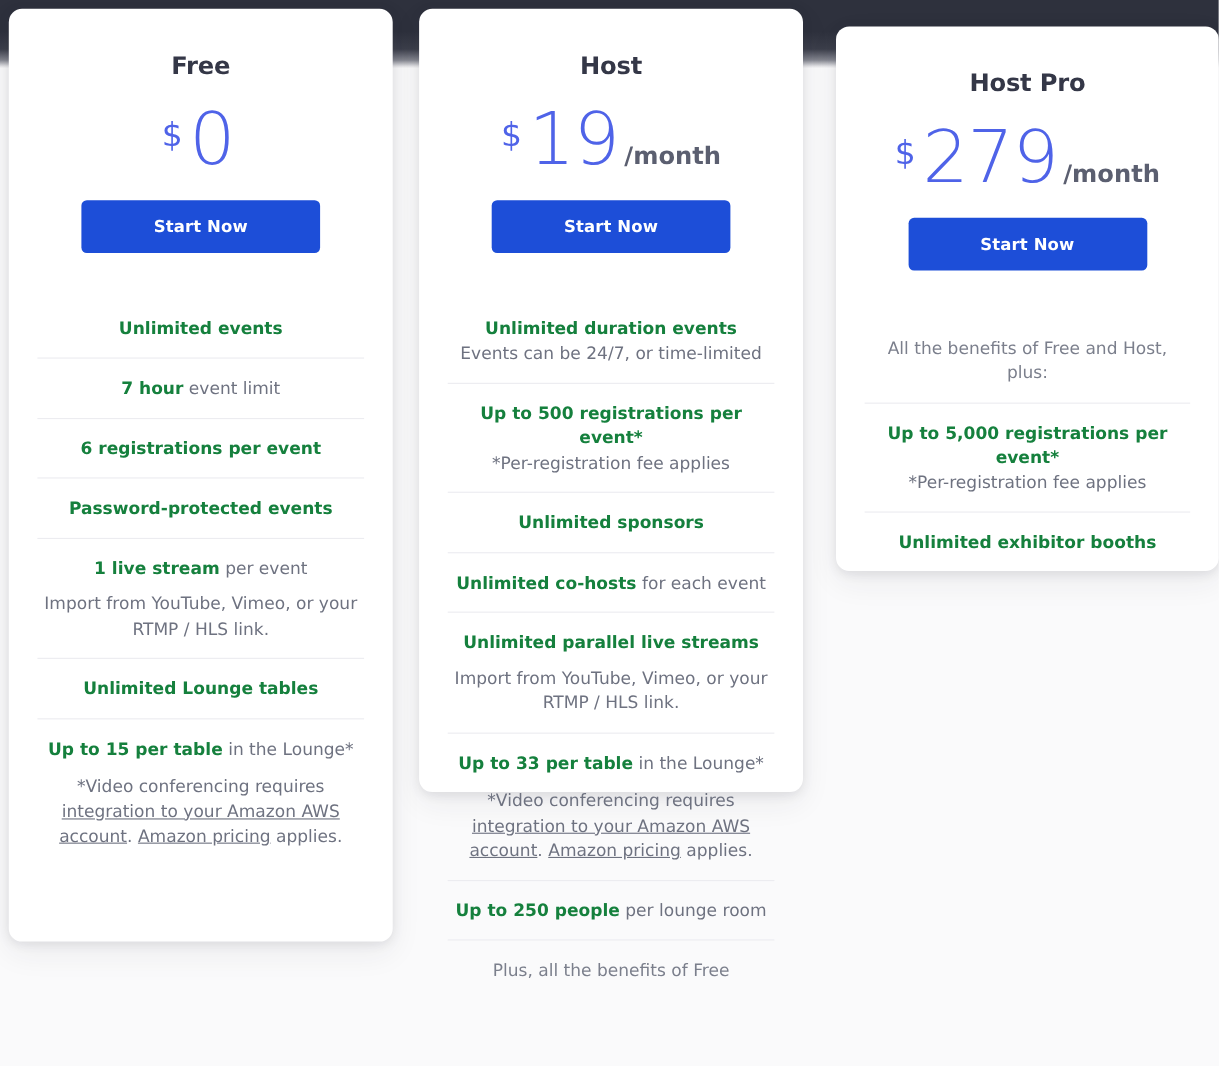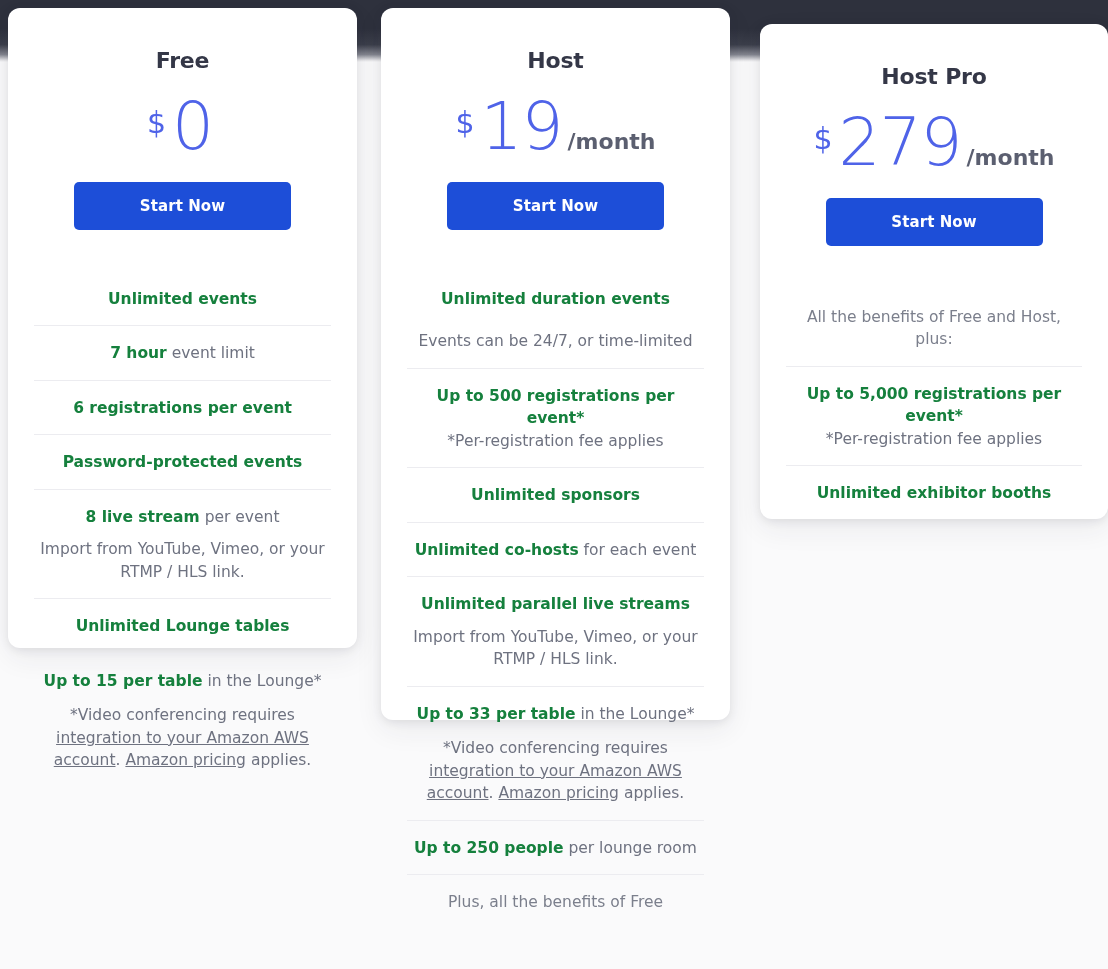--- a/index.html
+++ b/index.html
@@ -39,21 +39,21 @@
   }
 
   .card {
     position: absolute;
     background: #ffffff;
     border-radius: 12px;
     box-shadow: 0 2px 10px rgba(40, 44, 63, 0.10), 0 10px 28px rgba(40, 44, 63, 0.07);
     box-sizing: border-box;
     padding: 0 26px;
   }
-  .card-free { left: 8px;   top: 8px; width: 349px; height: 640px; }
+  .card-free { left: 8px;   top: 8px; width: 349px; height: 848px; }
   .card-host { left: 381px; top: 8px; width: 349px; height: 712px; }
   .card-pro  { left: 760px; top: 24px; width: 348px; height: 495px; }
 
   .plan-title {
     text-align: center;
     font-size: 22px;
     font-weight: 700;
     color: #343747;
     letter-spacing: -0.2px;
     margin-top: 42px;
@@ -167,21 +167,21 @@
       <div class="feature">
         <b>7 hour</b><span> event limit</span>
       </div>
       <div class="feature">
         <b>6 registrations per event</b><span></span>
       </div>
       <div class="feature">
         <b>Password-protected events</b><span></span>
       </div>
       <div class="feature">
-        <b>8 live stream</b><span> per event</span>
+        <b>1 live stream</b><span> per event</span>
         <span class="sub" style="margin-top:10px;">Import from YouTube, Vimeo, or your RTMP / HLS link.</span>
       </div>
       <div class="feature">
         <b>Unlimited Lounge tables</b><span></span>
       </div>
       <div class="feature">
         <b>Up to 15 per table</b><span> in the Lounge*</span>
         <span class="sub" style="margin-top:12px;"><span>*Video conferencing requires </span><a href="#">integration to your Amazon AWS account</a><span>. </span><a href="#">Amazon pricing</a><span> applies.</span></span>
       </div>
     </div>
@@ -194,21 +194,21 @@
       <span class="price-currency">$</span>
       <span class="price-amount">19</span>
       <span class="price-period">/month</span>
     </div>
 
     <button class="cta-button">Start Now</button>
 
     <div class="features">
       <div class="feature">
         <b>Unlimited duration events</b><span></span>
-        <span class="sub" style="margin-top:20px;">Events can be 24/7, or time-limited</span>
+        <span class="sub" style="margin-top:0;">Events can be 24/7, or time-limited</span>
       </div>
       <div class="feature">
         <b>Up to 500 registrations per event*</b><span></span>
         <span class="sub">*Per-registration fee applies</span>
       </div>
       <div class="feature">
         <b>Unlimited sponsors</b><span></span>
       </div>
       <div class="feature">
         <b>Unlimited co-hosts</b><span> for each event</span>

